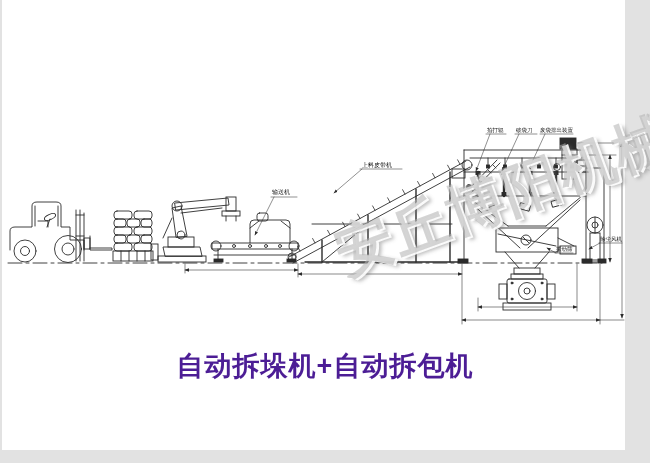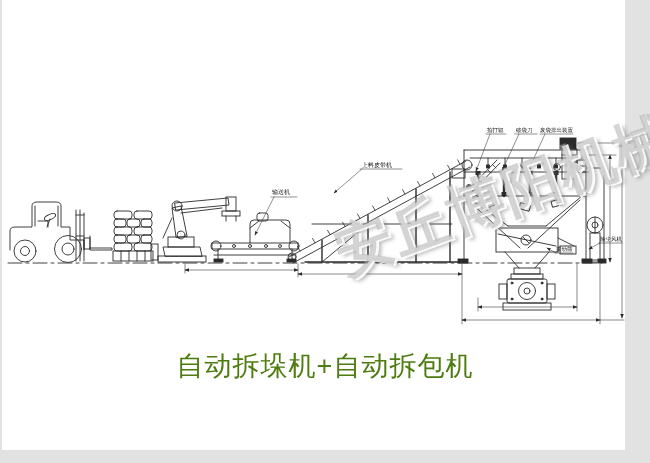--- a/index.html
+++ b/index.html
@@ -13,21 +13,21 @@
   .watermark{
     position:absolute;left:338px;top:218px;
     transform:rotate(-20deg);transform-origin:0 50%;
     font-size:57px;font-weight:bold;white-space:nowrap;letter-spacing:2px;
     color:rgba(178,178,178,0.55);
     text-shadow:2px 2px 0 rgba(255,255,255,0.9), 4px 4px 4px rgba(110,110,110,0.45);
     pointer-events:none;z-index:3;
   }
   .title{
     position:absolute;left:0;top:348px;width:650px;text-align:center;
-    font-size:27px;letter-spacing:1px;font-weight:400;color:#4d7c0f;z-index:4;
+    font-size:27px;letter-spacing:1px;font-weight:700;color:#4c1d95;z-index:4;
   }
   .lbl{font-size:6px;fill:#111;}
   .lbl-sm{font-size:5.5px;fill:#111;}
 </style>
 </head>
 <body>
 
 <div class="page">
   <div class="sheet"></div>
 

